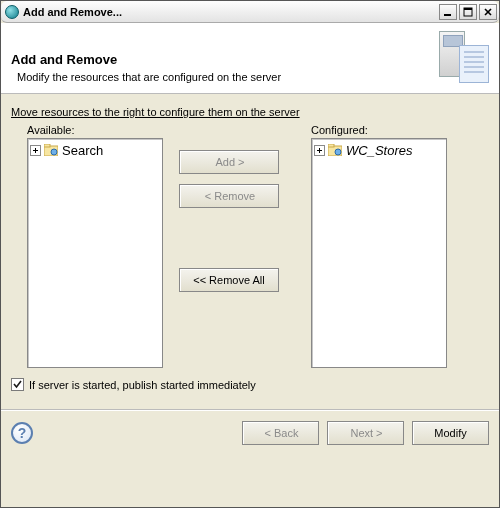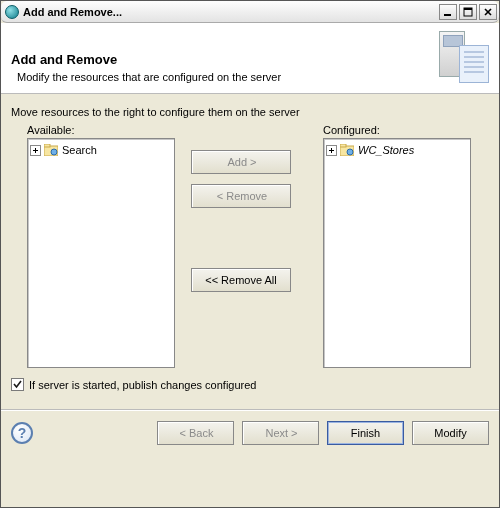--- a/index.html
+++ b/index.html
@@ -19,25 +19,25 @@
   .header h1{margin:0;font-size:13px;font-weight:bold;}
   .header .subtitle{margin:4px 0 0 6px;font-size:11px;}
   .header .hd-art{width:52px;height:52px;position:relative;margin-left:6px;}
   .hd-art .tower{position:absolute;left:2px;top:0;width:26px;height:46px;background:linear-gradient(#f4f4f4,#d0d0d0);border:1px solid #9aa;}
   .hd-art .tower::after{content:"";position:absolute;left:3px;top:3px;width:18px;height:10px;background:#b7c5d8;border:1px solid #8fa2bc;}
   .hd-art .sheet{position:absolute;right:0;bottom:0;width:30px;height:38px;background:#e9f1fb;border:1px solid #9cb4d6;}
   .hd-art .sheet::before{content:"";position:absolute;left:4px;top:5px;right:4px;height:2px;background:#b7c8e1;box-shadow:0 5px 0 #b7c8e1,0 10px 0 #b7c8e1,0 15px 0 #b7c8e1,0 20px 0 #b7c8e1;}
 
   
   .body{padding:8px 10px 4px 10px;}
-  .instr{margin:4px 0 6px 0;}
+  .instr{margin:4px 0 6px 0;text-decoration:underline;}
   .columns{display:flex;align-items:flex-start;gap:6px;}
   .col{display:flex;flex-direction:column;margin-left:16px;}
   .col .col-label{margin-bottom:2px;}
-  .listbox{background:#fff;border:1px solid #888;box-shadow:inset 1px 1px 0 #c6c6c6;height:230px;width:148px;padding:3px 2px;overflow:auto;font-size:11px;}
+  .listbox{background:#fff;border:1px solid #888;box-shadow:inset 1px 1px 0 #c6c6c6;height:230px;width:136px;padding:3px 2px;overflow:auto;font-size:13px;}
   .tree-row{display:flex;align-items:center;height:16px;white-space:nowrap;}
   .tree-row.italic{font-style:italic;}
   .expander{width:11px;height:11px;border:1px solid #8a8a8a;background:#fff;display:flex;align-items:center;justify-content:center;margin:0 3px 0 0;flex:0 0 auto;}
   .expander svg{display:block;}
   .node-icon{width:14px;height:12px;margin-right:3px;flex:0 0 auto;position:relative;}
   .node-icon .fold{position:absolute;inset:0;}
   .label{padding:0 1px;}
 
   .mid{display:flex;flex-direction:column;align-items:center;width:120px;padding-top:26px;gap:10px;}
   .mid .spacer{height:40px;}
@@ -148,26 +148,25 @@
       </div>
     </div>
   </div>
 
   <div class="checkbox-row">
     <div class="checkbox">
       <svg width="11" height="11">
           <polyline points="2,5 4.5,8 9,2" fill="none" stroke="#1a1a1a" stroke-width="1.6"></polyline>
         </svg>
     </div>
-    <span>If server is started, publish changes configured</span>
+    <span>If server is started, publish started immediately</span>
   </div>
 </div>
 
 <div class="sep"></div>
 
 <div class="footer">
   <div class="help">?</div>
   <div class="spacer"></div>
   <button class="btn" disabled="">&lt; Back</button>
   <button class="btn" disabled="">Next &gt;</button>
-  <button class="btn default">Finish</button>
   <button class="btn">Modify</button>
 </div>
 
 </body></html>

